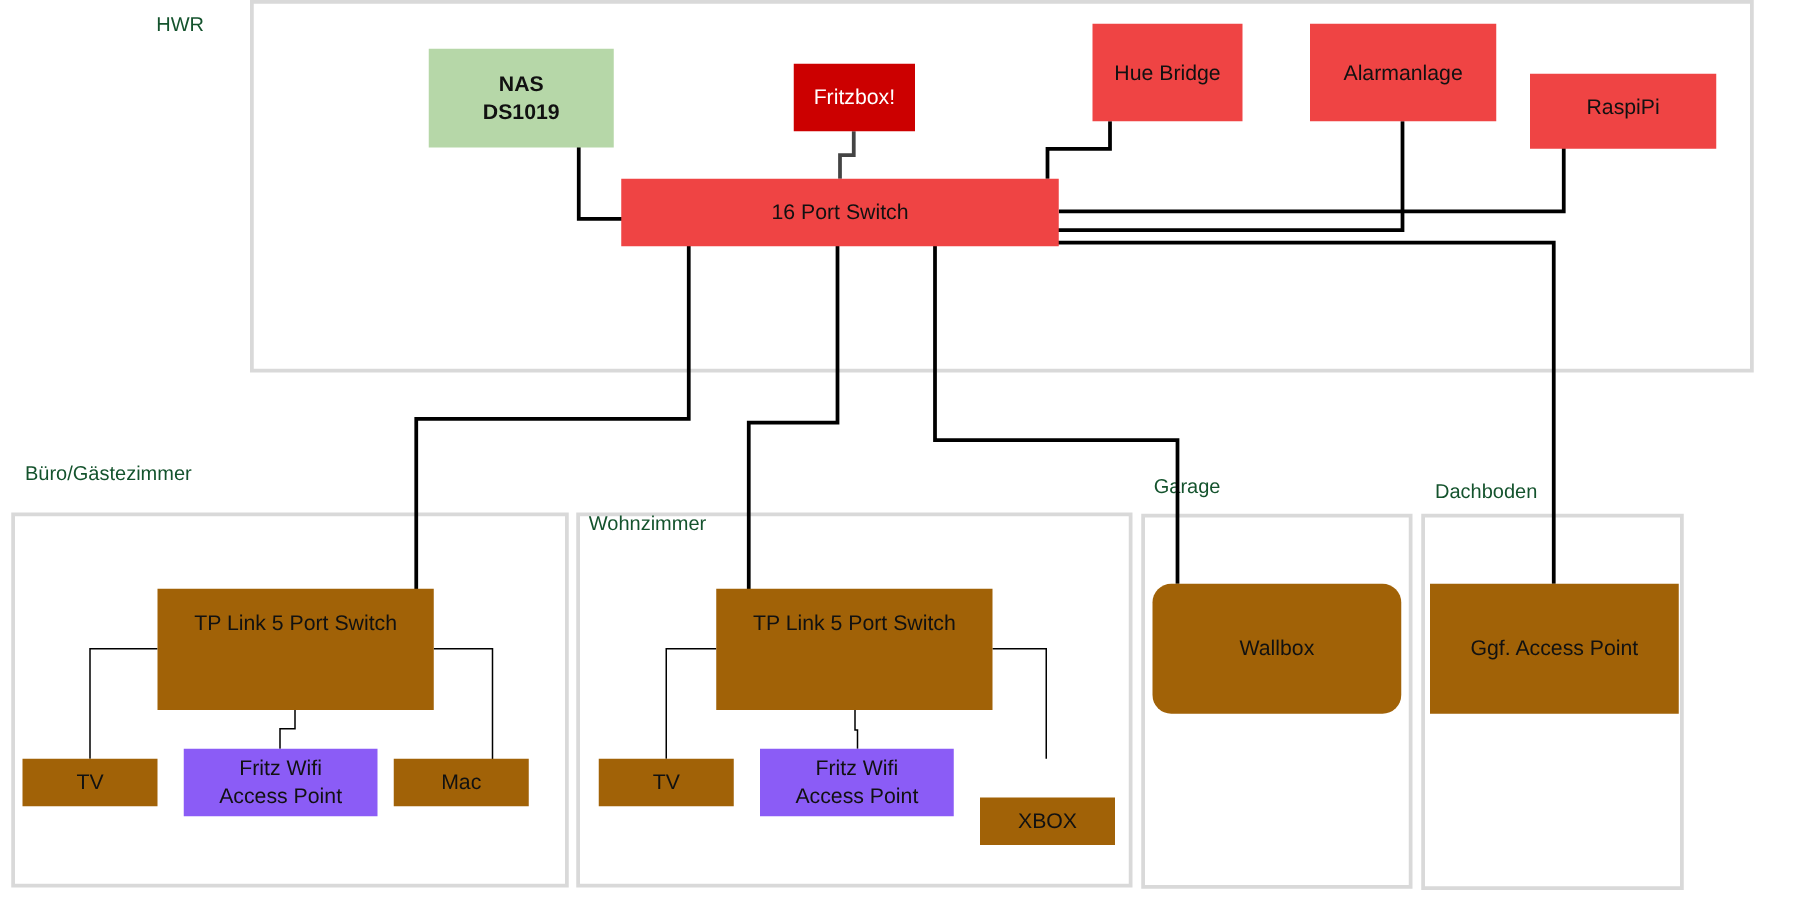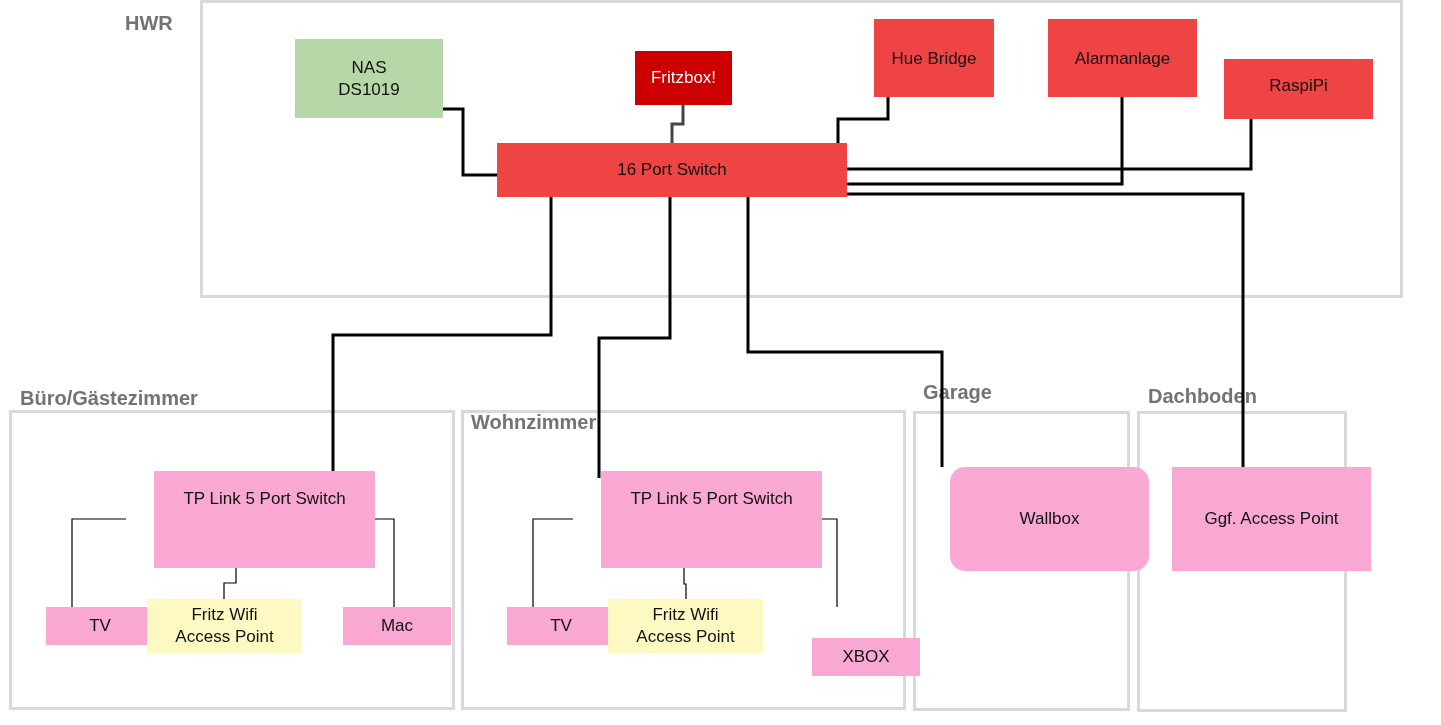--- a/index.html
+++ b/index.html
@@ -1,38 +1,38 @@
 <!DOCTYPE html>
 <html><head>
 <meta charset="utf-8">
 <style>
   html, body { margin: 0; padding: 0; background: #ffffff; }
   body { width: 1441px; height: 725px; position: relative; overflow: hidden;
          font-family: "Liberation Sans", sans-serif; color: #111; }
   .room { position: absolute; border: 3px solid #d9d9d9; box-sizing: border-box; }
-  .room-label { position: absolute; font-weight: bold; font-size: 20px; color: #737373; white-space: nowrap; }
+  .room-label { position: absolute; font-weight: normal; font-size: 16px; color: #14532d; white-space: nowrap; }
   .node { position: absolute; display: flex; align-items: center; justify-content: center;
           text-align: center; font-size: 17px; line-height: 22px; box-sizing: border-box; }
   .node span { white-space: pre-line; }
   .blue { background: #ef4444; }
-  .lightblue { background: #f9a8d4; margin-left: 28px; }
-  .green { background: #b6d7a8; font-weight: normal; }
+  .lightblue { background: #a16207; }
+  .green { background: #b6d7a8; font-weight: bold; margin-left: 48px; }
   .red { background: #cc0000; color: #ffffff; }
-  .salmon { background: #fef9c3; }
+  .salmon { background: #8b5cf6; }
   .top-text { align-items: flex-start; padding-top: 17px; }
   svg.wires { position: absolute; left: 0; top: 0; pointer-events: none; }
 </style>
 </head>
 <body>
 
 <div class="room" style="left:200px; top:0px; width:1203px; height:298px;"></div>
 <div class="room-label" style="left:125px; top:12px;">HWR</div>
 
 <div class="room" style="left:9px; top:410px; width:446px; height:300px;"></div>
-<div class="room-label" style="left:20px; top:387px;">Büro/Gästezimmer</div>
+<div class="room-label" style="left:20px; top:371px;">Büro/Gästezimmer</div>
 
 <div class="room" style="left:461px; top:410px; width:445px; height:300px;"></div>
 <div class="room-label" style="left:471px; top:371px;margin-top:40px;">Wohnzimmer</div>
 
 <div class="room" style="left:913px; top:411px; width:217px; height:300px;"></div>
 <div class="room-label" style="left:923px; top:381px;">Garage</div>
 
 <div class="room" style="left:1137px; top:411px; width:210px; height:301px;"></div>
 <div class="room-label" style="left:1148px; top:385px;">Dachboden</div>
 

